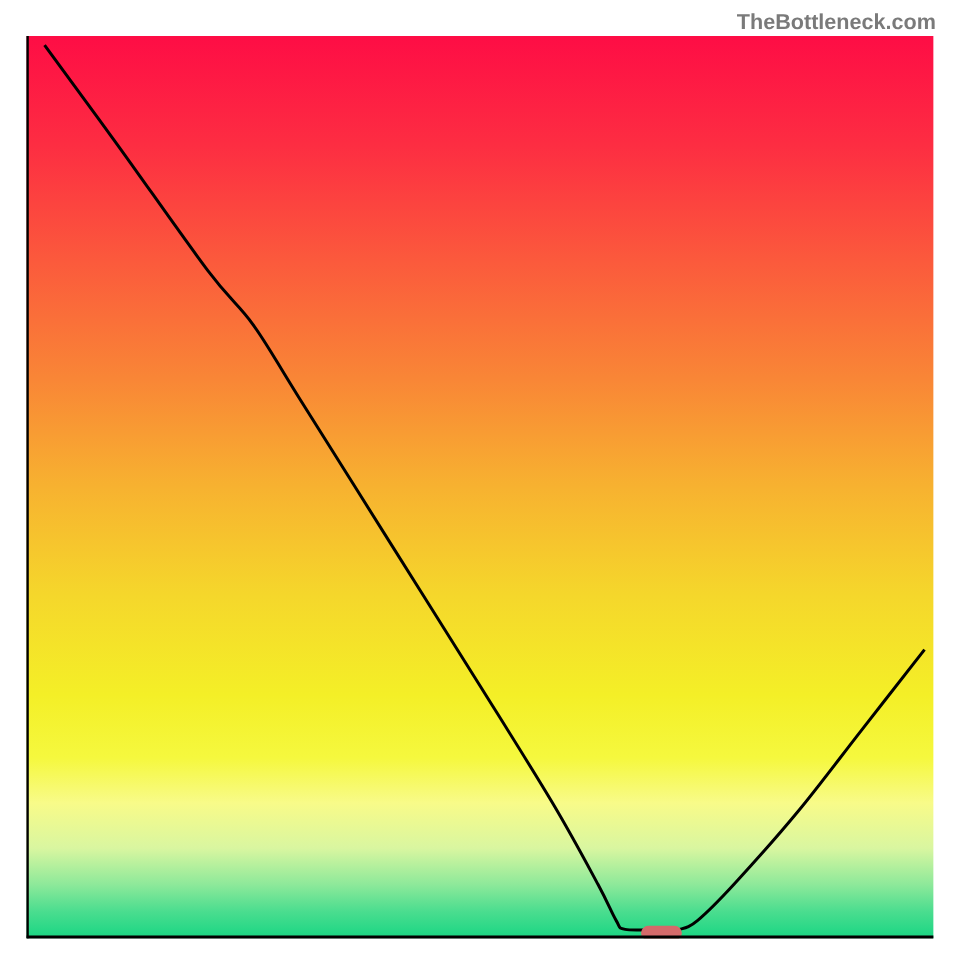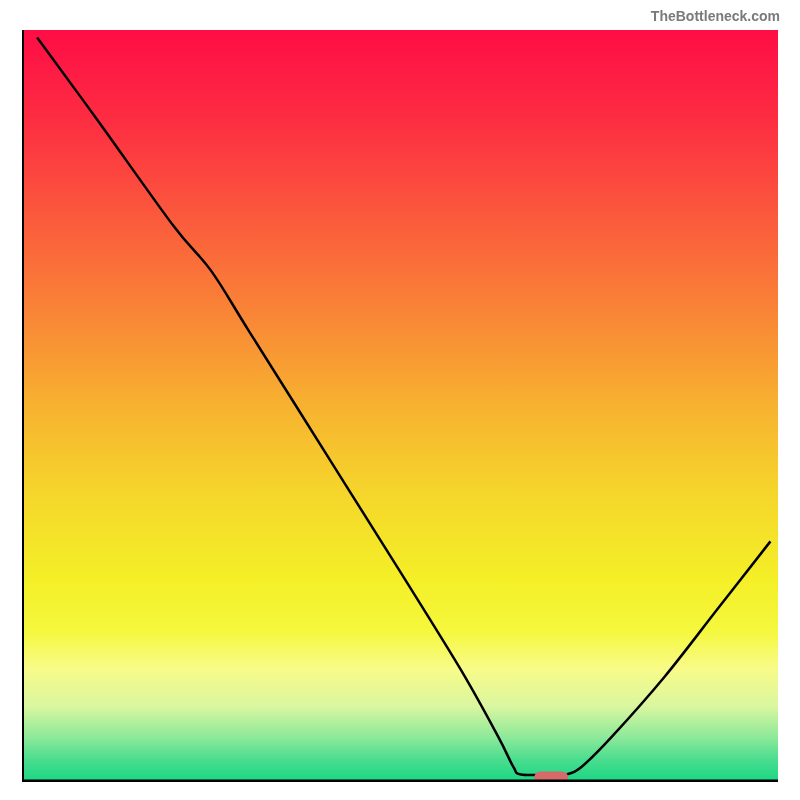--- a/index.html
+++ b/index.html
@@ -7,21 +7,21 @@
     width: 800px;
     height: 800px;
     background: #ffffff;
     font-family: Arial, sans-serif;
     position: relative;
   }
   .watermark {
     position: absolute;
     top: 8px;
     right: 20px;
-    font-size: 14px;
+    font-size: 18px;
     font-weight: bold;
     color: #7a7a7a;
     z-index: 10;
   }
   .chart-container {
     position: absolute;
     top: 30px;
     left: 22px;
     width: 756px;
     height: 752px;

